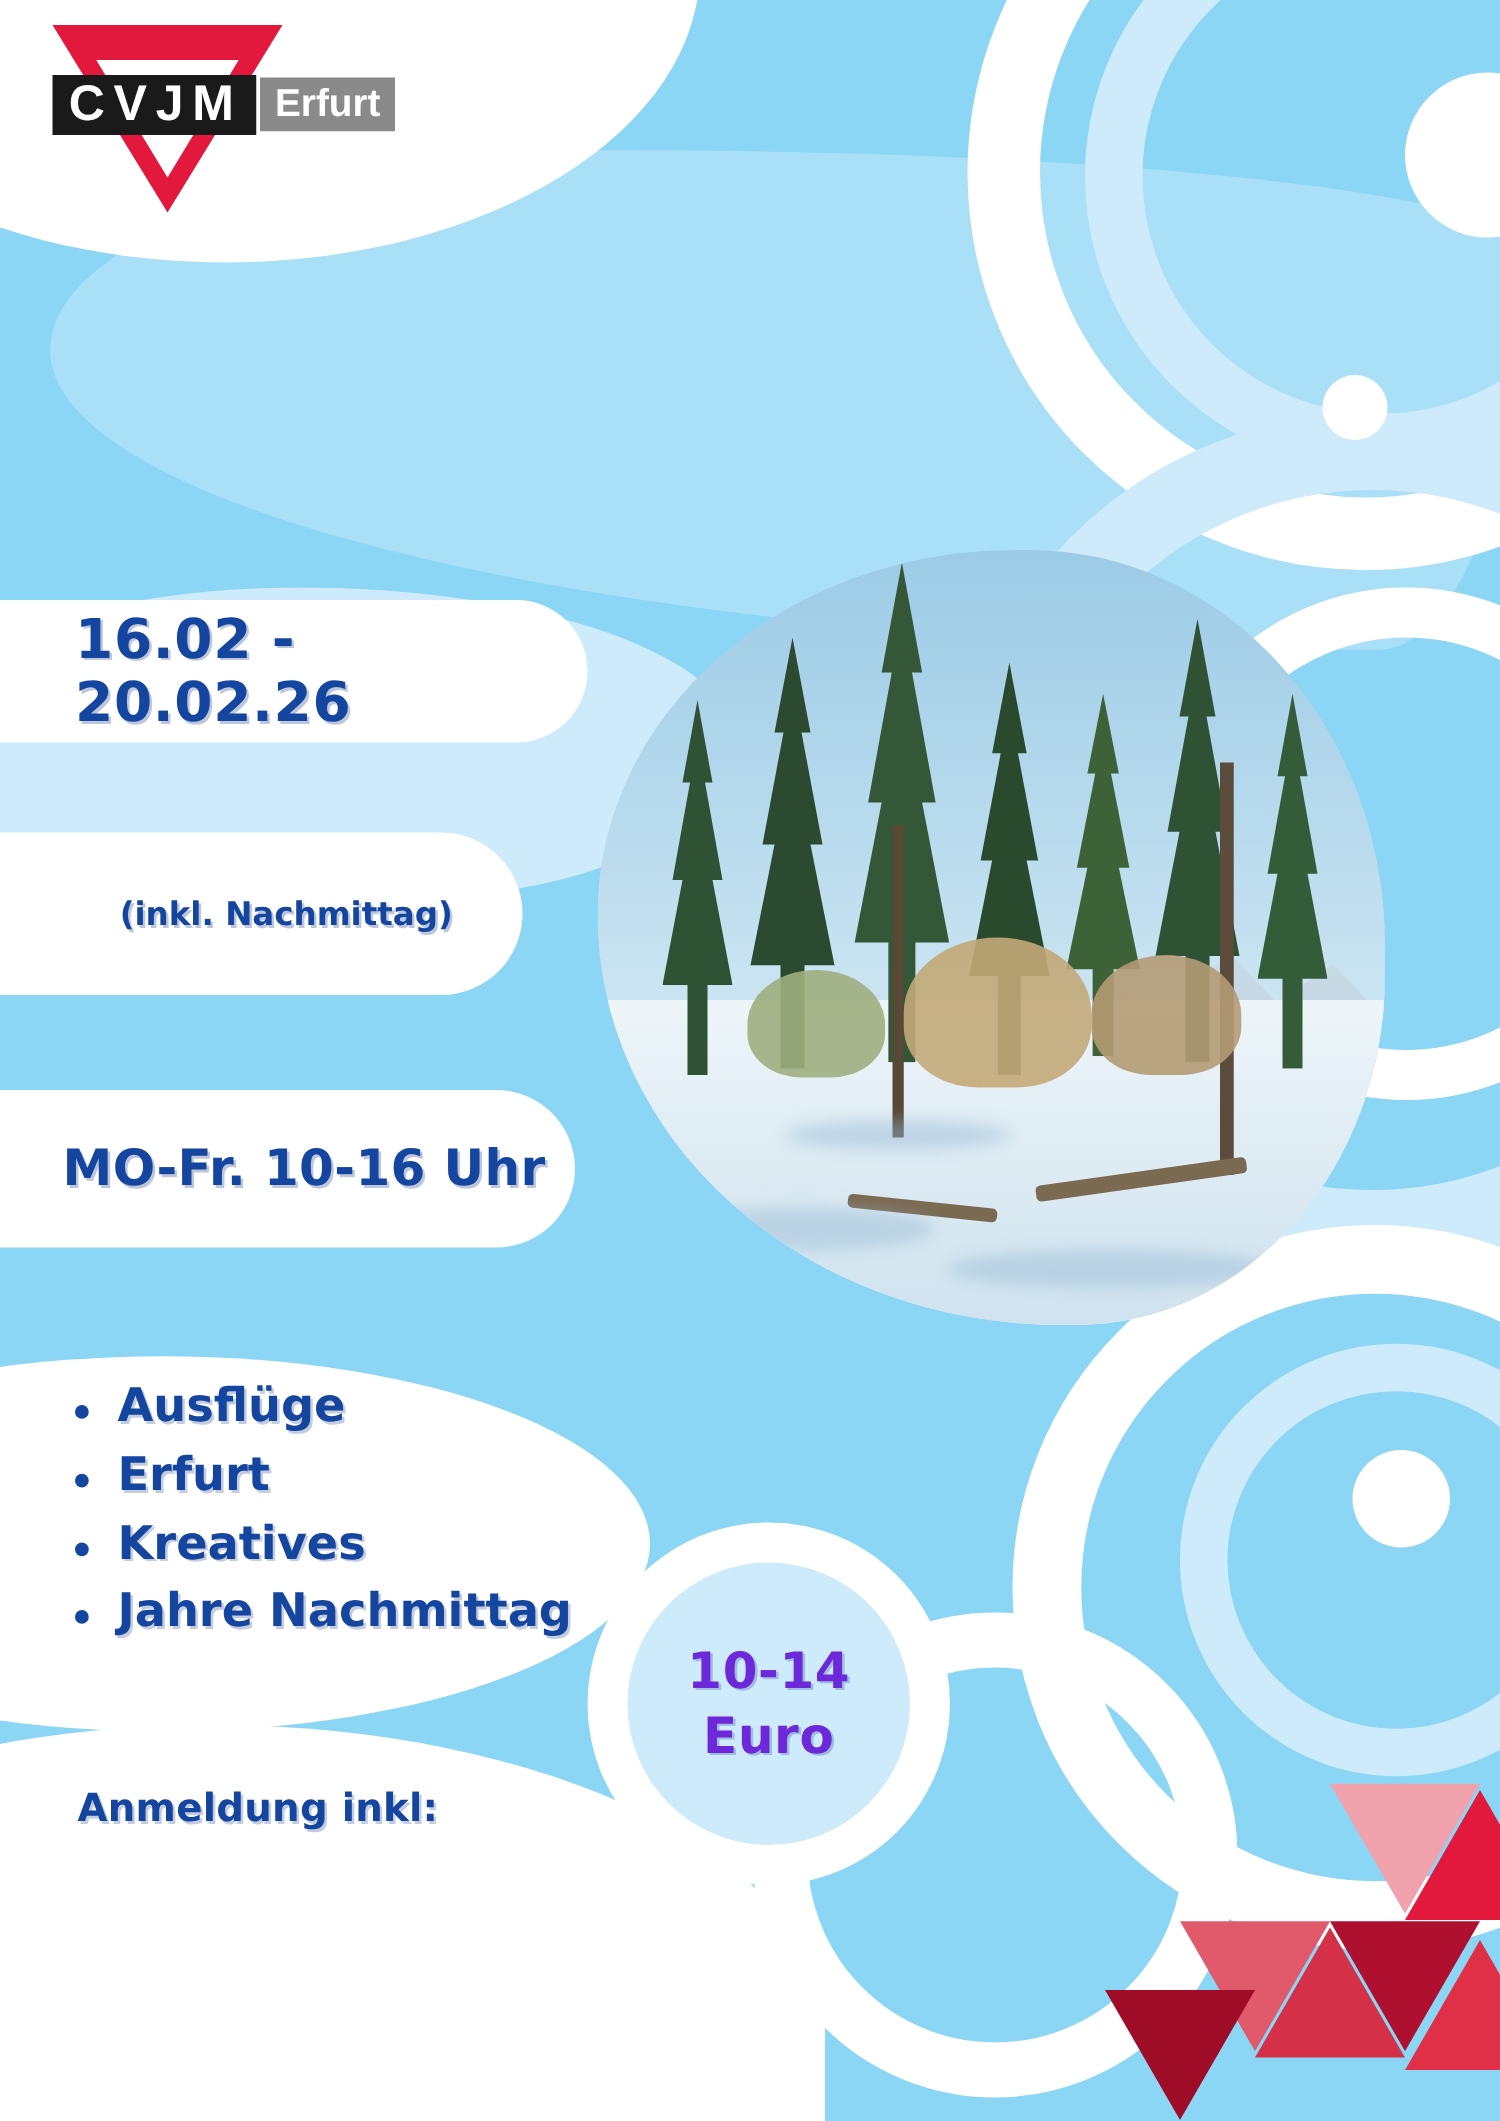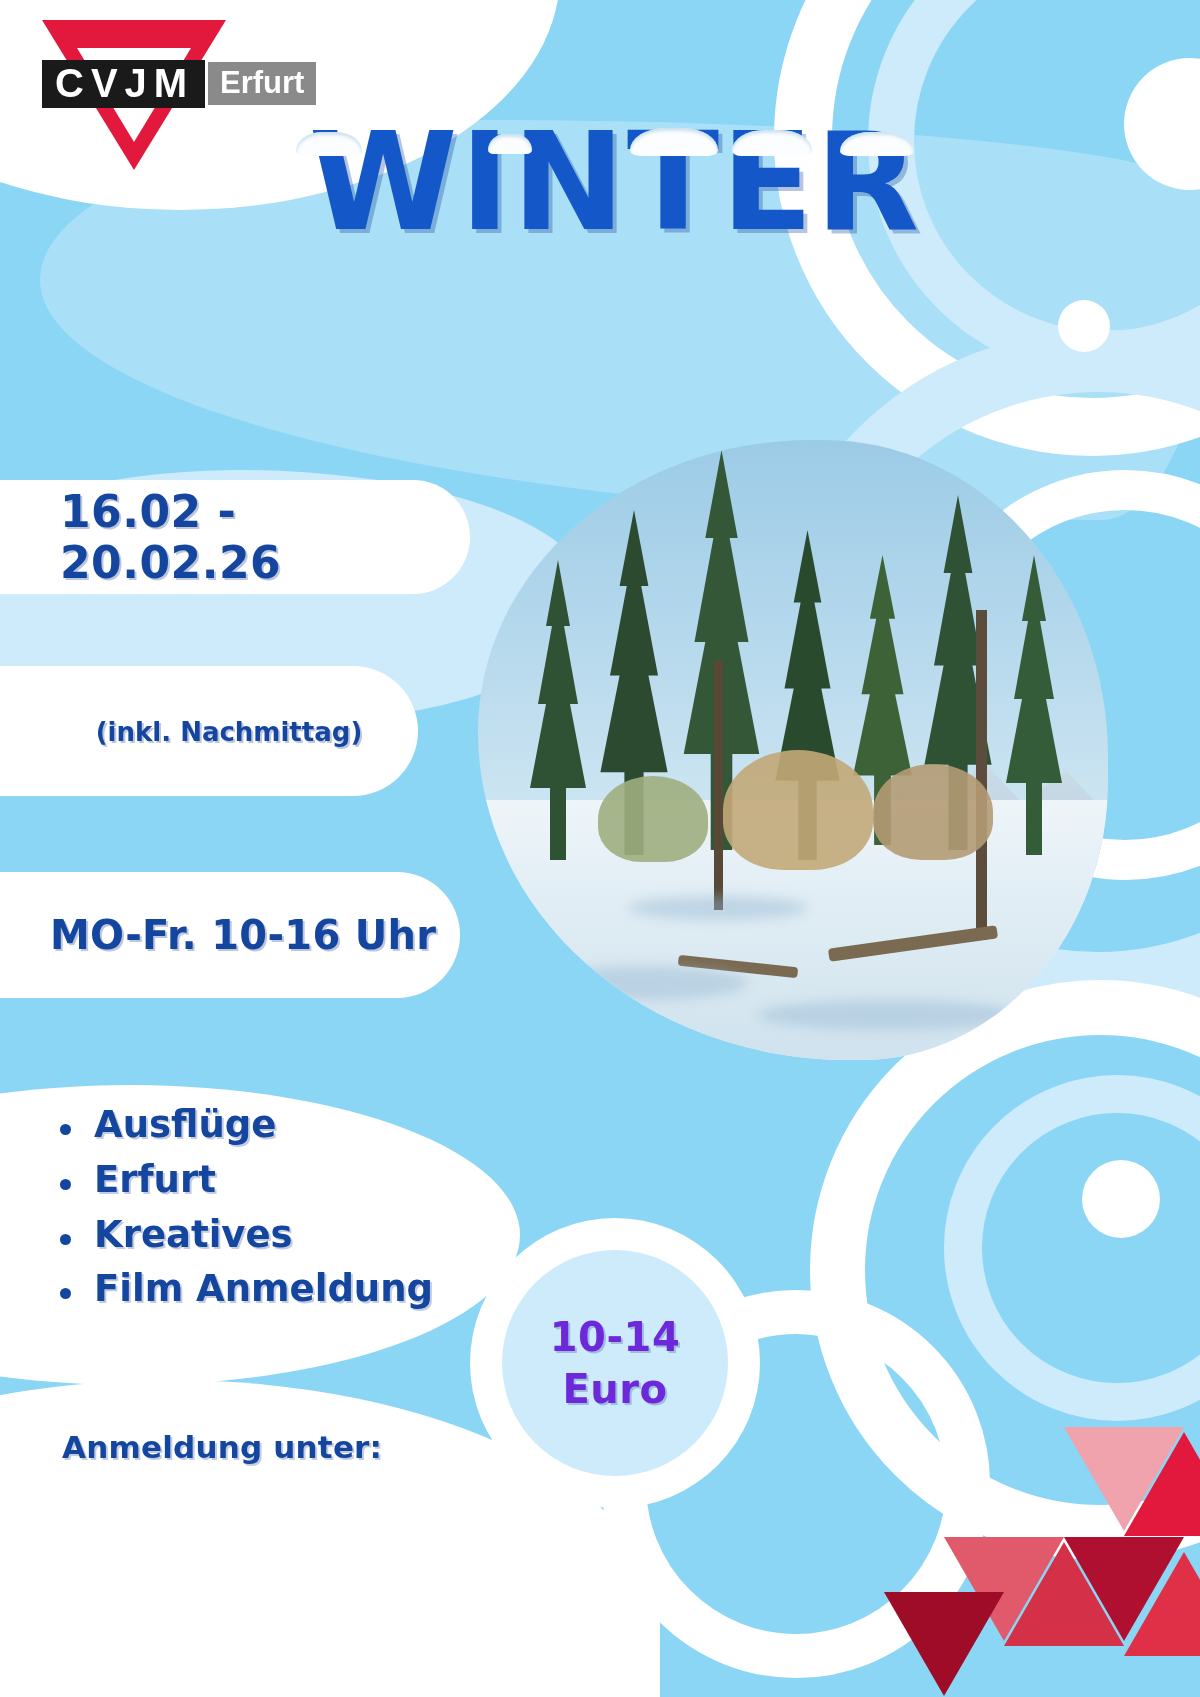--- a/index.html
+++ b/index.html
@@ -295,45 +295,35 @@
   </div>
 
   <div class="pill pill-time">
     <div class="blue-head t-time">MO-Fr. 10-16 Uhr</div>
   </div>
 
   <ul class="list">
     <li>Ausflüge</li>
     <li>Erfurt</li>
     <li>Kreatives</li>
-    <li>Film Anmeldung</li>
+    <li>Jahre Nachmittag</li>
   </ul>
 
   <div class="age-ring"></div>
   <div class="age-inner"></div>
   <div class="age-text">
     <div class="age-line">10-14</div>
     <div class="age-line">Euro</div>
   </div>
 
   <div class="foot">
-    <div>Anmeldung unter:</div>
+    <div>Anmeldung inkl:</div>
   </div>
 
   <div id="headline">
-    <span class="hl-line hl-2">
-      <span class="hl-text">WINTER</span>
-      <span class="snowcaps">
-        <span class="cap" style="left:-4px;top:12px;width:66px;height:24px;"></span>
-        <span class="cap" style="left:188px;top:14px;width:44px;height:20px;"></span>
-        <span class="cap" style="left:330px;top:8px;width:88px;height:28px;"></span>
-        <span class="cap" style="left:432px;top:10px;width:80px;height:26px;"></span>
-        <span class="cap" style="left:540px;top:12px;width:74px;height:24px;"></span>
-      </span>
-    </span>
   </div>
 
   <div id="logo">
     <div class="logo-tri"></div>
     <div class="logo-tri-inner"></div>
     <div class="logo-cvjm">CVJM</div>
     <div class="logo-erfurt">Erfurt</div>
   </div>
 
   <div id="tricorner">

